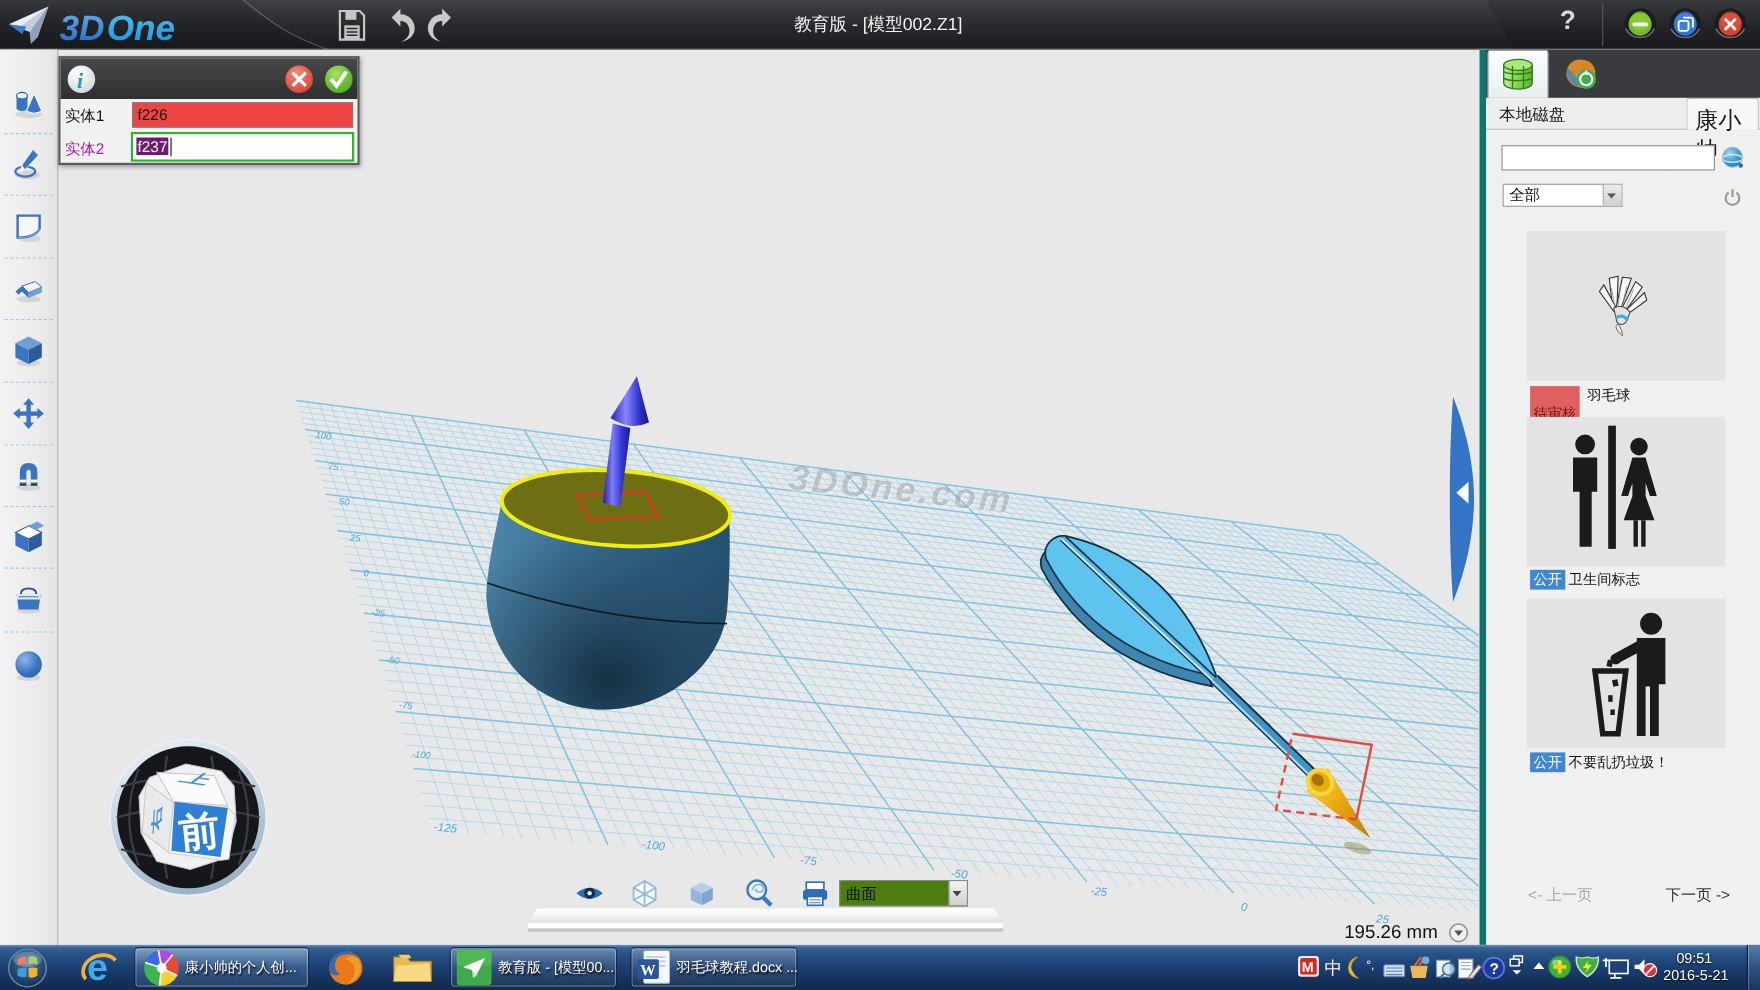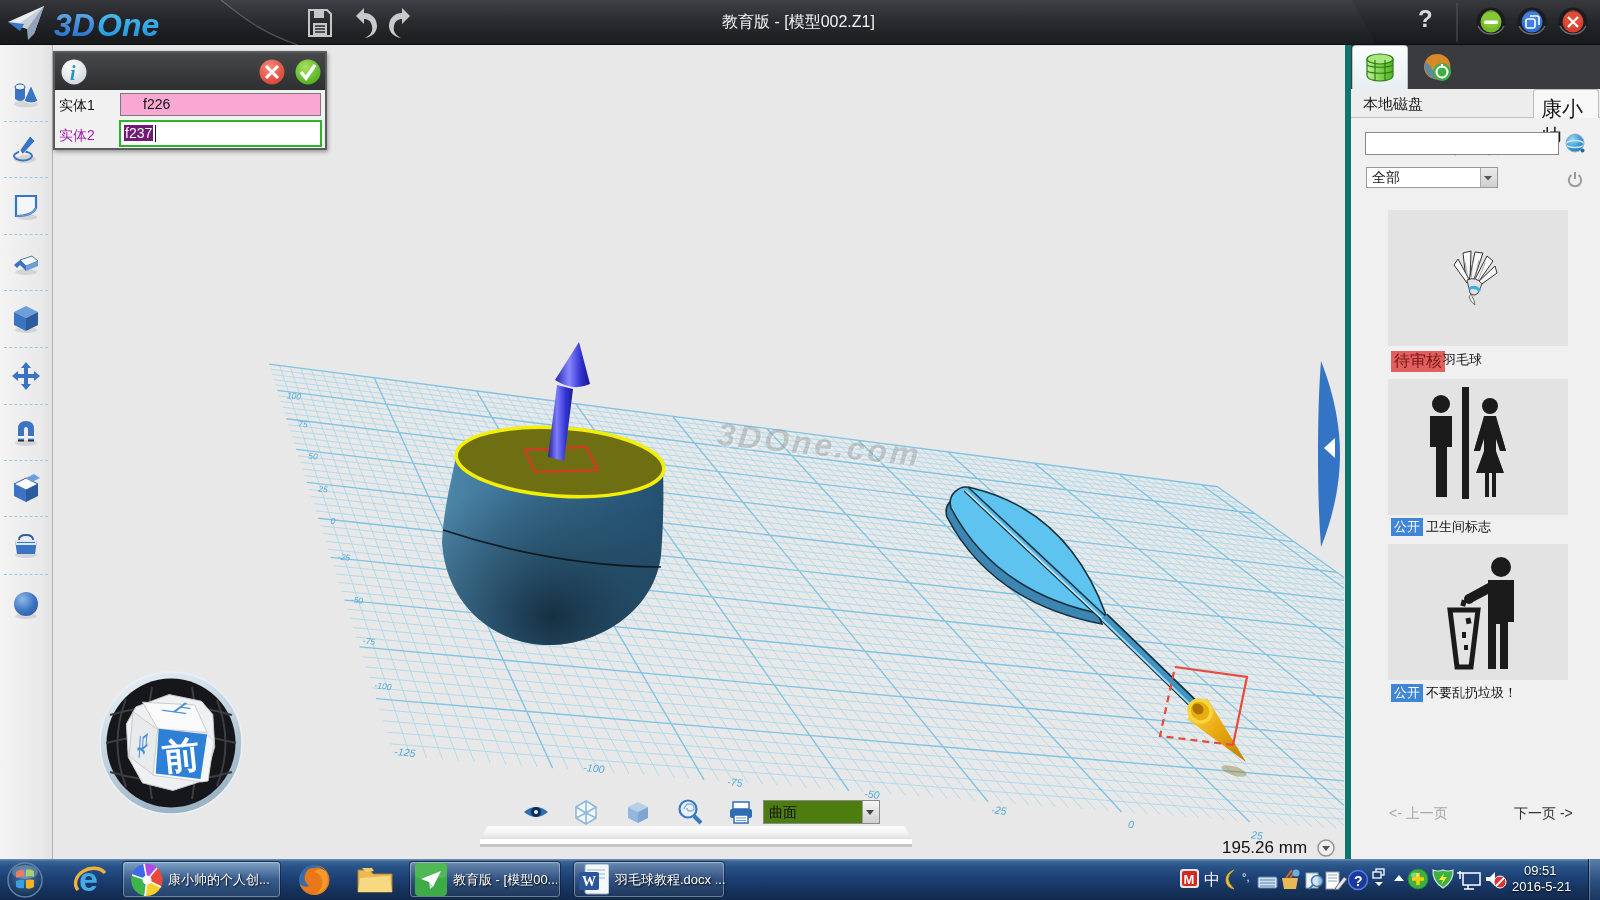--- a/index.html
+++ b/index.html
@@ -312,21 +312,21 @@
       </defs>
       <circle cx="19" cy="19" r="12.5" fill="url(#dgr)"></circle>
       <text x="15" y="27" font-size="20" font-weight="bold" font-style="italic" fill="#2596cc" font-family="Liberation Serif, serif">i</text>
       <circle cx="217" cy="19" r="12.5" fill="url(#dred)"></circle>
       <path d="M 211,13 L 223,25 M 223,13 L 211,25" stroke="#ffffff" stroke-width="3"></path>
       <circle cx="253" cy="19" r="12.5" fill="url(#dgrn)"></circle>
       <path d="M 246,19 L 251,25 L 260,12" stroke="#ffffff" stroke-width="3.5" fill="none"></path>
     </svg>
   </div>
   <div class="abs" style="left:4px;top:44px;font-size:14px;color:#111;">实体1</div>
-  <div class="abs" style="left:65px;top:40px;width:201px;height:23px;background:#f9a8d4;border:1px solid #7a7a7a;font-size:14px;color:#111;padding:2px 0 0 22px;">f226</div>
+  <div class="abs" style="left:65px;top:40px;width:201px;height:23px;background:#ef4444;border:1px solid #7a7a7a;font-size:14px;color:#111;padding:2px 0 0 4px;">f226</div>
   <div class="abs" style="left:4px;top:74px;font-size:14px;color:#a21caf;">实体2</div>
   <div class="abs" style="left:64px;top:67px;width:203px;height:27px;background:#fff;border:2px solid #2cb42c;">
     <span style="position:absolute;left:3px;top:3px;font-size:14px;color:#fff;background:#701a75;padding:0 1px;">f237</span>
       <span style="position:absolute;left:34px;top:3px;width:1px;height:17px;background:#111;"></span>
   </div>
 </div>
 
 <div class="abs" style="left:480px;top:795px;width:440px;height:60px;">
   <svg class="abs" style="left:0;top:0" width="440" height="60">
     <defs>
@@ -421,21 +421,21 @@
           <stop offset="0.5" stop-color="#3d9cd8"></stop>
           <stop offset="1" stop-color="#1a6aaa"></stop>
       </radialGradient>
     </defs>
     <circle cx="10" cy="10" r="9" fill="url(#glb)"></circle>
     <ellipse cx="10" cy="11" rx="9" ry="3.5" fill="none" stroke="#cde8f4" stroke-width="1.4"></ellipse>
     <circle cx="10" cy="10" r="9" fill="none" stroke="#9ab2c0" stroke-width="1"></circle>
     <circle cx="17.5" cy="17.5" r="2" fill="#2a6a9a"></circle>
   </svg>
 
-  <div class="abs" style="left:15px;top:122px;width:132px;height:21px;background:#fff;border:1px solid #999;">
+  <div class="abs" style="left:15px;top:122px;width:109px;height:21px;background:#fff;border:1px solid #999;">
     <span style="position:absolute;left:5px;top:1px;font-size:14px;color:#111;">全部</span>
     <span style="position:absolute;right:0;top:0;width:17px;height:19px;background:linear-gradient(#ececec,#cfcfcf);border-left:1px solid #aaa;"></span>
     <svg style="position:absolute;right:3px;top:7px" width="11" height="7">
         <polygon points="1,1 9,1 5,5.5" fill="#555"></polygon>
       </svg>
   </div>
   <svg class="abs" style="left:215px;top:124px" width="20" height="20">
     <path d="M 5.5,6 A 6.2,6.2 0 1 0 12.5,6" fill="none" stroke="#9a9a9a" stroke-width="2"></path>
     <line x1="9" y1="3" x2="9" y2="10" stroke="#9a9a9a" stroke-width="2"></line>
   </svg>
@@ -446,21 +446,21 @@
         <polygon points="24,2 32,3 22,32 18,31"></polygon>
         <polygon points="36,6 42,11 26,34 22,33"></polygon>
         <polygon points="7,9 3,15 16,33 19,31"></polygon>
         <polygon points="44,16 46,23 28,36 25,34"></polygon>
 </g>
 <path d="M 14,12 L 17,29 M 22,10 L 20,30 M 28,10 L 23,32 M 34,13 L 26,33" stroke="#888" stroke-width="0.7"></path>
 <path d="M 16,30 Q 25,26 31,34 L 27,43 Q 23,47 19,43 Z" fill="#e2e2e2" stroke="#444" stroke-width="1"></path>
 <path d="M 18,39 Q 24,35 29,41" stroke="#38b0e0" stroke-width="3" fill="none"></path>
 <path d="M 20,44 Q 24,51 24,55 Q 20,53 18,47 Z" fill="#f0f0f0" stroke="#666" stroke-width="0.9"></path>
 </svg>
-  <div class="abs" style="left:40px;top:306px;font-size:16px;color:#7a1212;background:#e06060;padding:0 3px;">待审核</div>
+  <div class="abs" style="left:40px;top:306px;font-size:13px;color:#7a1212;background:#e06060;padding:16px 3px;">待审核</div>
     <div class="abs" style="left:92px;top:306px;font-size:13px;color:#111;">羽毛球</div>
   <div class="abs" style="left:37px;top:334px;width:180px;height:136px;background:#e3e3e3;"></div>
   <svg class="abs" style="left:37px;top:334px" width="180" height="136">
 <g fill="#1b1b1b">
 <circle cx="53" cy="25" r="9"></circle>
         <path d="M 42,37 L 64,37 L 64,68 L 59,68 L 59,118 L 48,118 L 48,68 L 42,68 Z"></path>
 <rect x="74" y="8" width="7" height="112"></rect>
 <circle cx="102" cy="27" r="8"></circle>
         <path d="M 96,37 L 108,37 L 118,72 L 112,72 L 108,60 L 108,72 L 116,94 L 88,94 L 96,72 L 96,60 L 92,72 L 86,72 Z"></path>
         <rect x="97" y="94" width="4" height="24"></rect>

